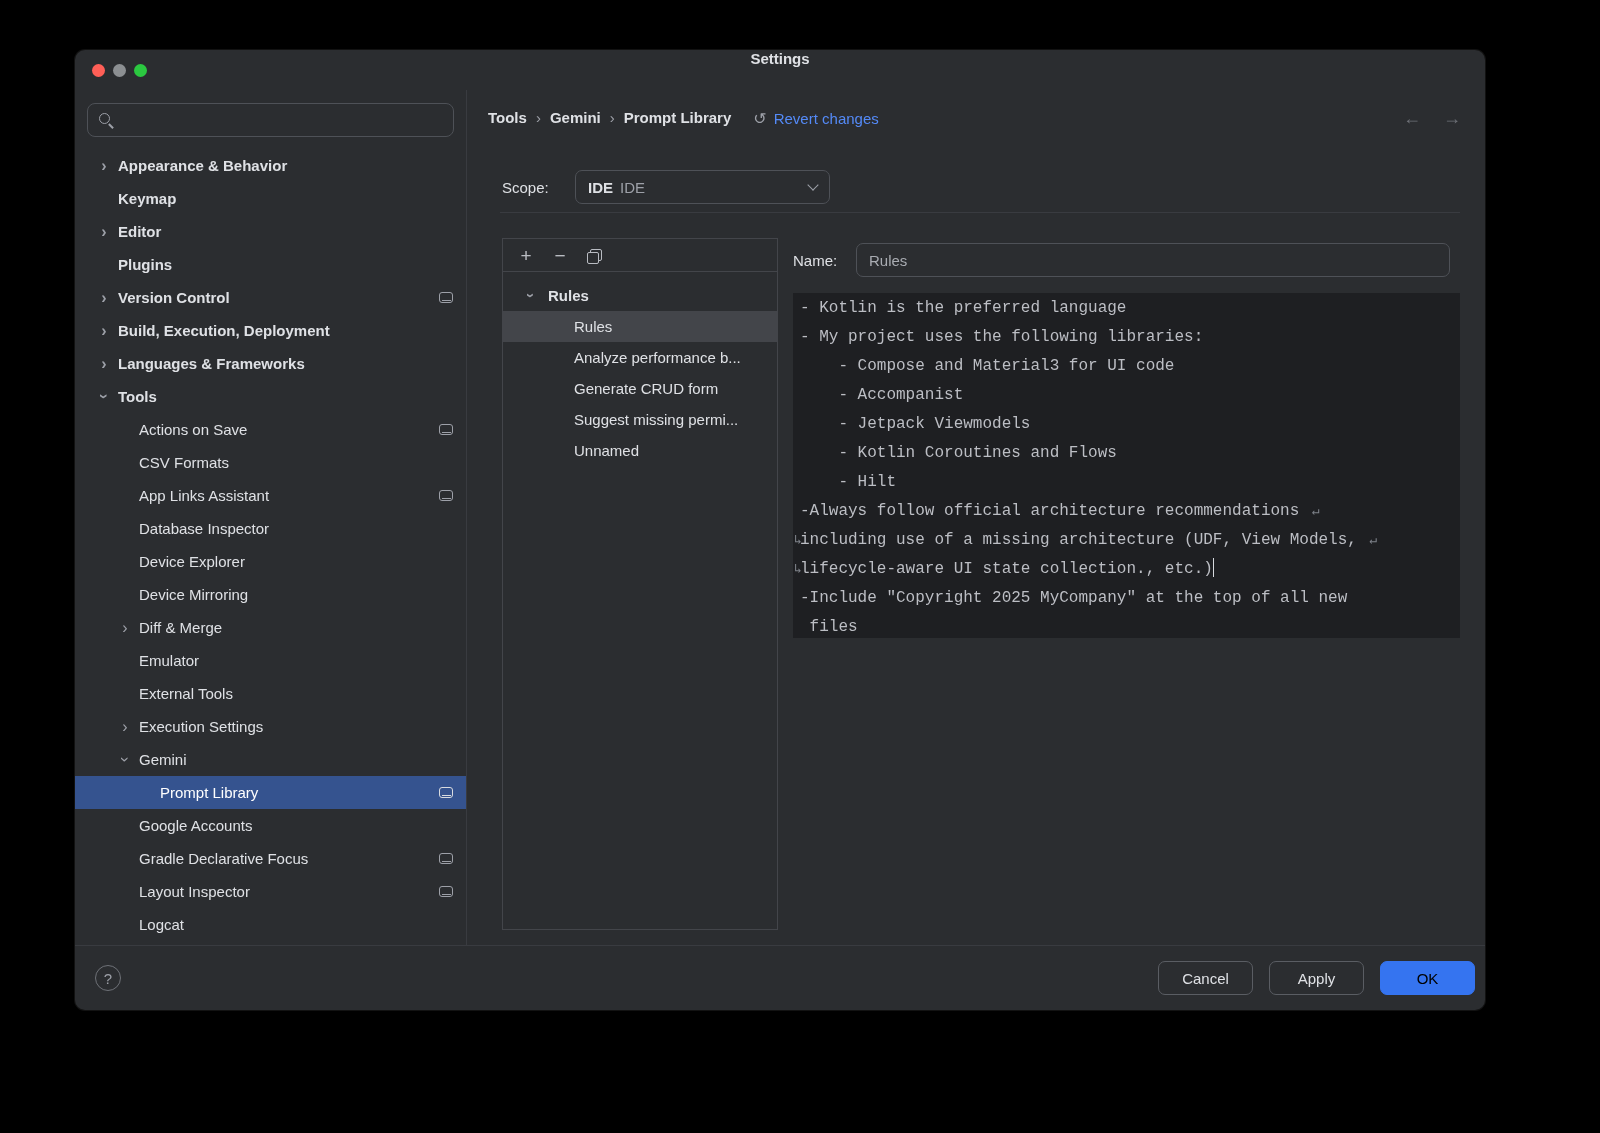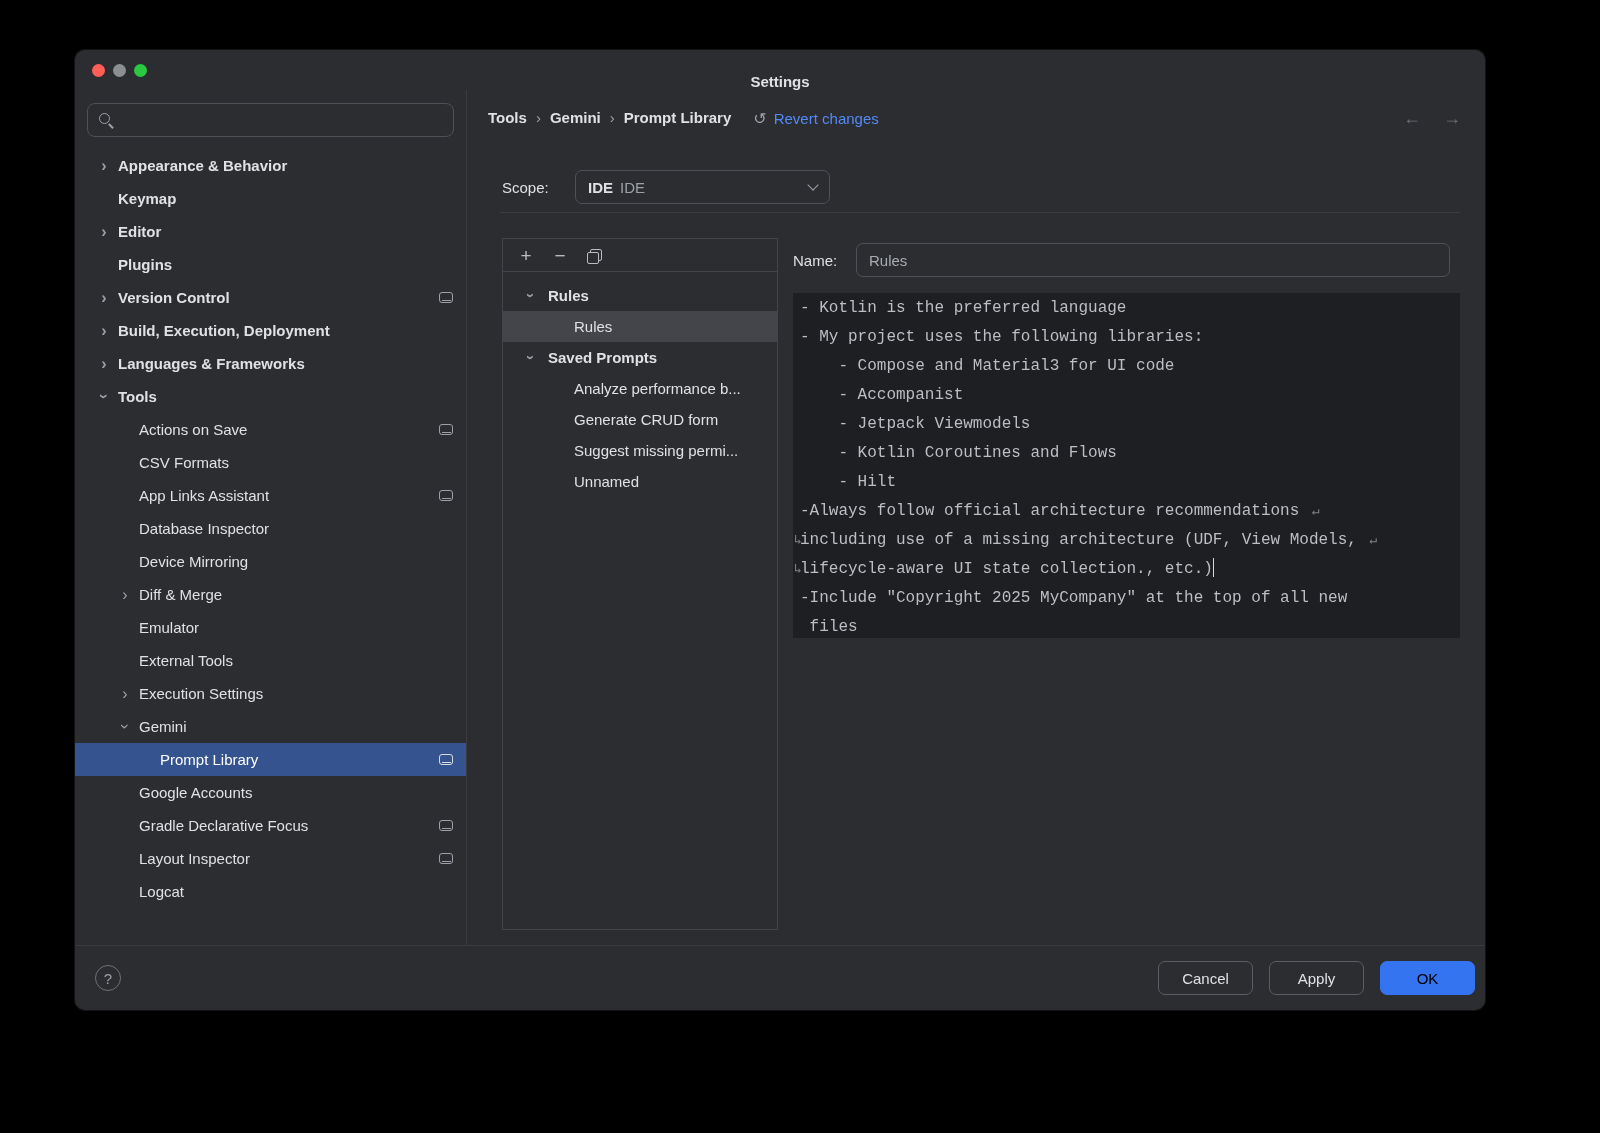--- a/index.html
+++ b/index.html
@@ -4,21 +4,21 @@
 <style>
   *{margin:0;padding:0;box-sizing:border-box}
   html,body{width:1600px;height:1133px;background:#000;font-family:"Liberation Sans",sans-serif;overflow:hidden}
 
   .window{position:absolute;left:75px;top:50px;width:1410px;height:960px;
     background:var(--c-window_bg,#2b2d30);border-radius:10px;overflow:hidden;
     box-shadow:0 0 0 1px rgba(255,255,255,.07),0 24px 70px rgba(0,0,0,.55);
     display:flex;flex-direction:column;color:var(--c-text,#dfe1e5)}
 
   
-  .titlebar{height:40px;flex:0 0 40px;position:relative;display:flex;align-items:flex-end;justify-content:center}
+  .titlebar{height:40px;flex:0 0 40px;position:relative;display:flex;align-items:flex-start;justify-content:center}
   .traffic{position:absolute;left:17px;top:0;height:100%;display:flex;align-items:center;gap:8px}
   .tl{width:13px;height:13px;border-radius:50%;display:inline-block;cursor:pointer}
   .tl.close{background:var(--c-close_light,#ff5f57)}
   .tl.min{background:var(--c-minimize_light,#8c8f92)}
   .tl.zoom{background:var(--c-zoom_light,#2bc840)}
   .title{font-weight:700;font-size:15px}
 
   .main{flex:1;display:flex;min-height:0}
 
   
@@ -180,20 +180,25 @@
             <span class="nav-label">App Links Assistant</span>
             <span class="badge-ide"></span>
           </div>
           <div class="nav-row" style="--indent: 1;">
             
             <span class="nav-label">Database Inspector</span>
             
           </div>
           <div class="nav-row" style="--indent: 1;">
             
+            <span class="nav-label">Device Explorer</span>
+            
+          </div>
+          <div class="nav-row" style="--indent: 1;">
+            
             <span class="nav-label">Device Mirroring</span>
             
           </div>
           <div class="nav-row" style="--indent: 1;">
             <span class="chev chev-right">›</span>
             <span class="nav-label">Diff &amp; Merge</span>
             
           </div>
           <div class="nav-row" style="--indent: 1;">
             
@@ -283,24 +288,20 @@
         </div>
         <div class="ptree">
 
         <div class="prow bold group" style="--indent: 0;">
               <span class="chev chev-down">›</span>
               <span class="plabel">Rules</span>
             </div>
             <div class="prow selected" style="--indent: 1;">
               
               <span class="plabel">Rules</span>
-            </div>
-            <div class="prow bold group" style="--indent: 0;">
-              <span class="chev chev-down">›</span>
-              <span class="plabel">Saved Prompts</span>
             </div>
             <div class="prow" style="--indent: 1;">
               
               <span class="plabel">Analyze performance b...</span>
             </div>
             <div class="prow" style="--indent: 1;">
               
               <span class="plabel">Generate CRUD form</span>
             </div>
             <div class="prow" style="--indent: 1;">

